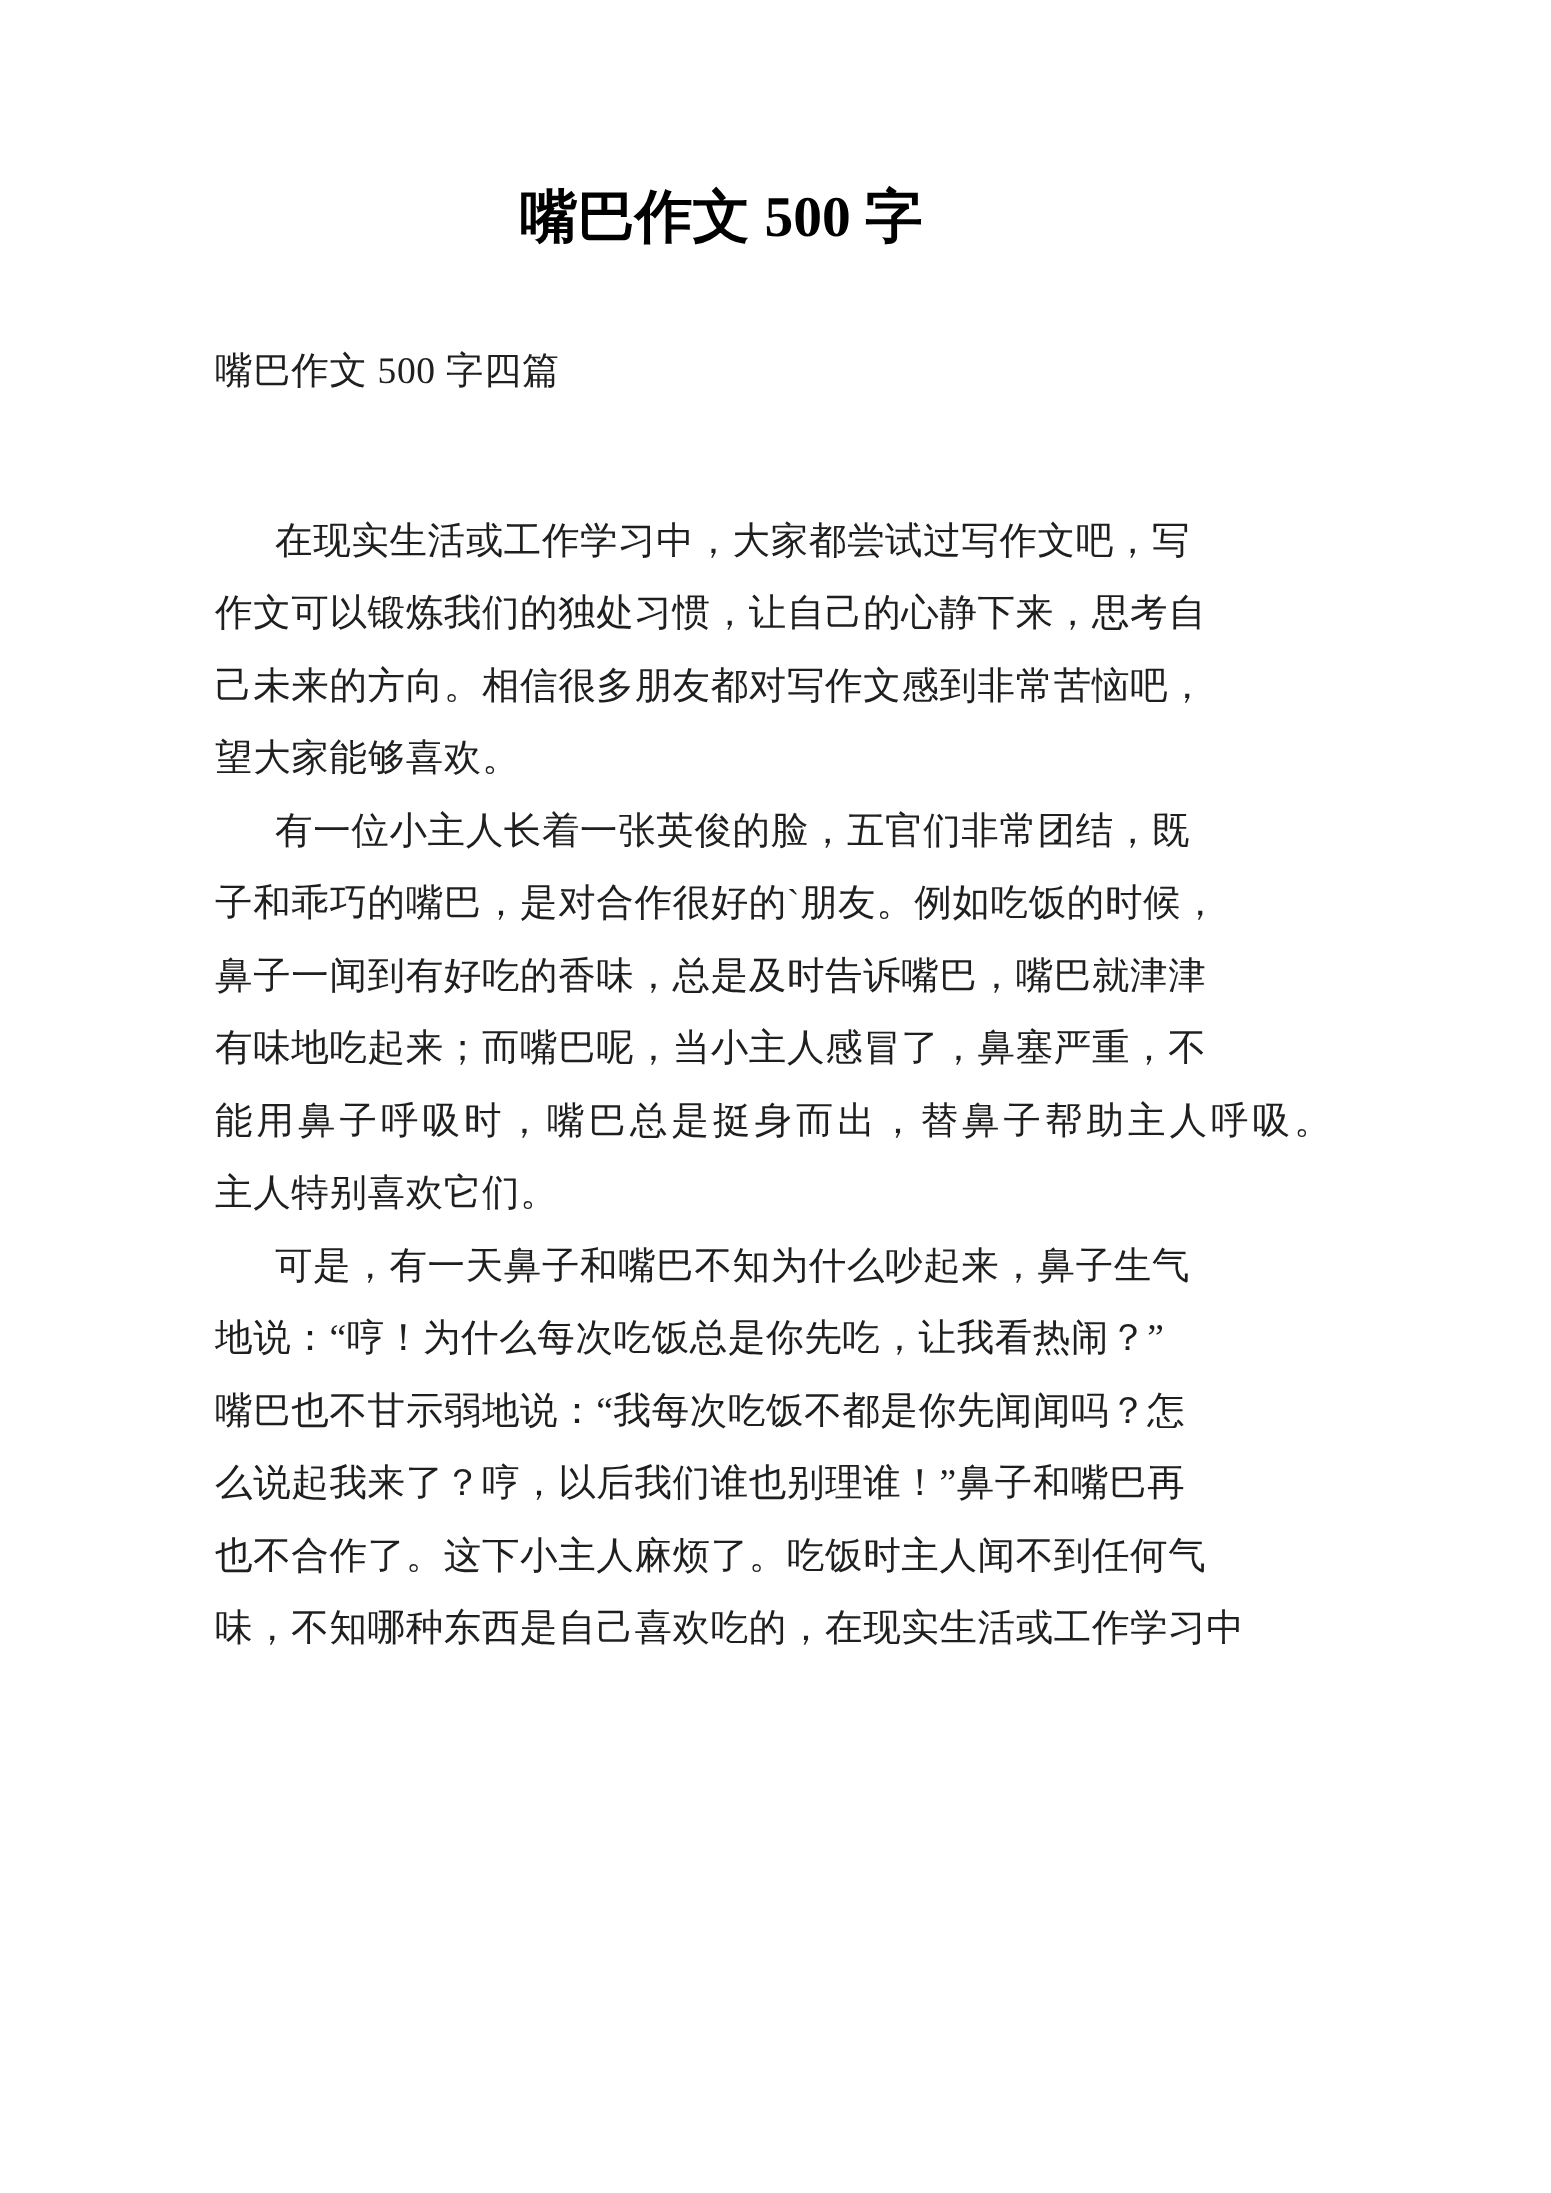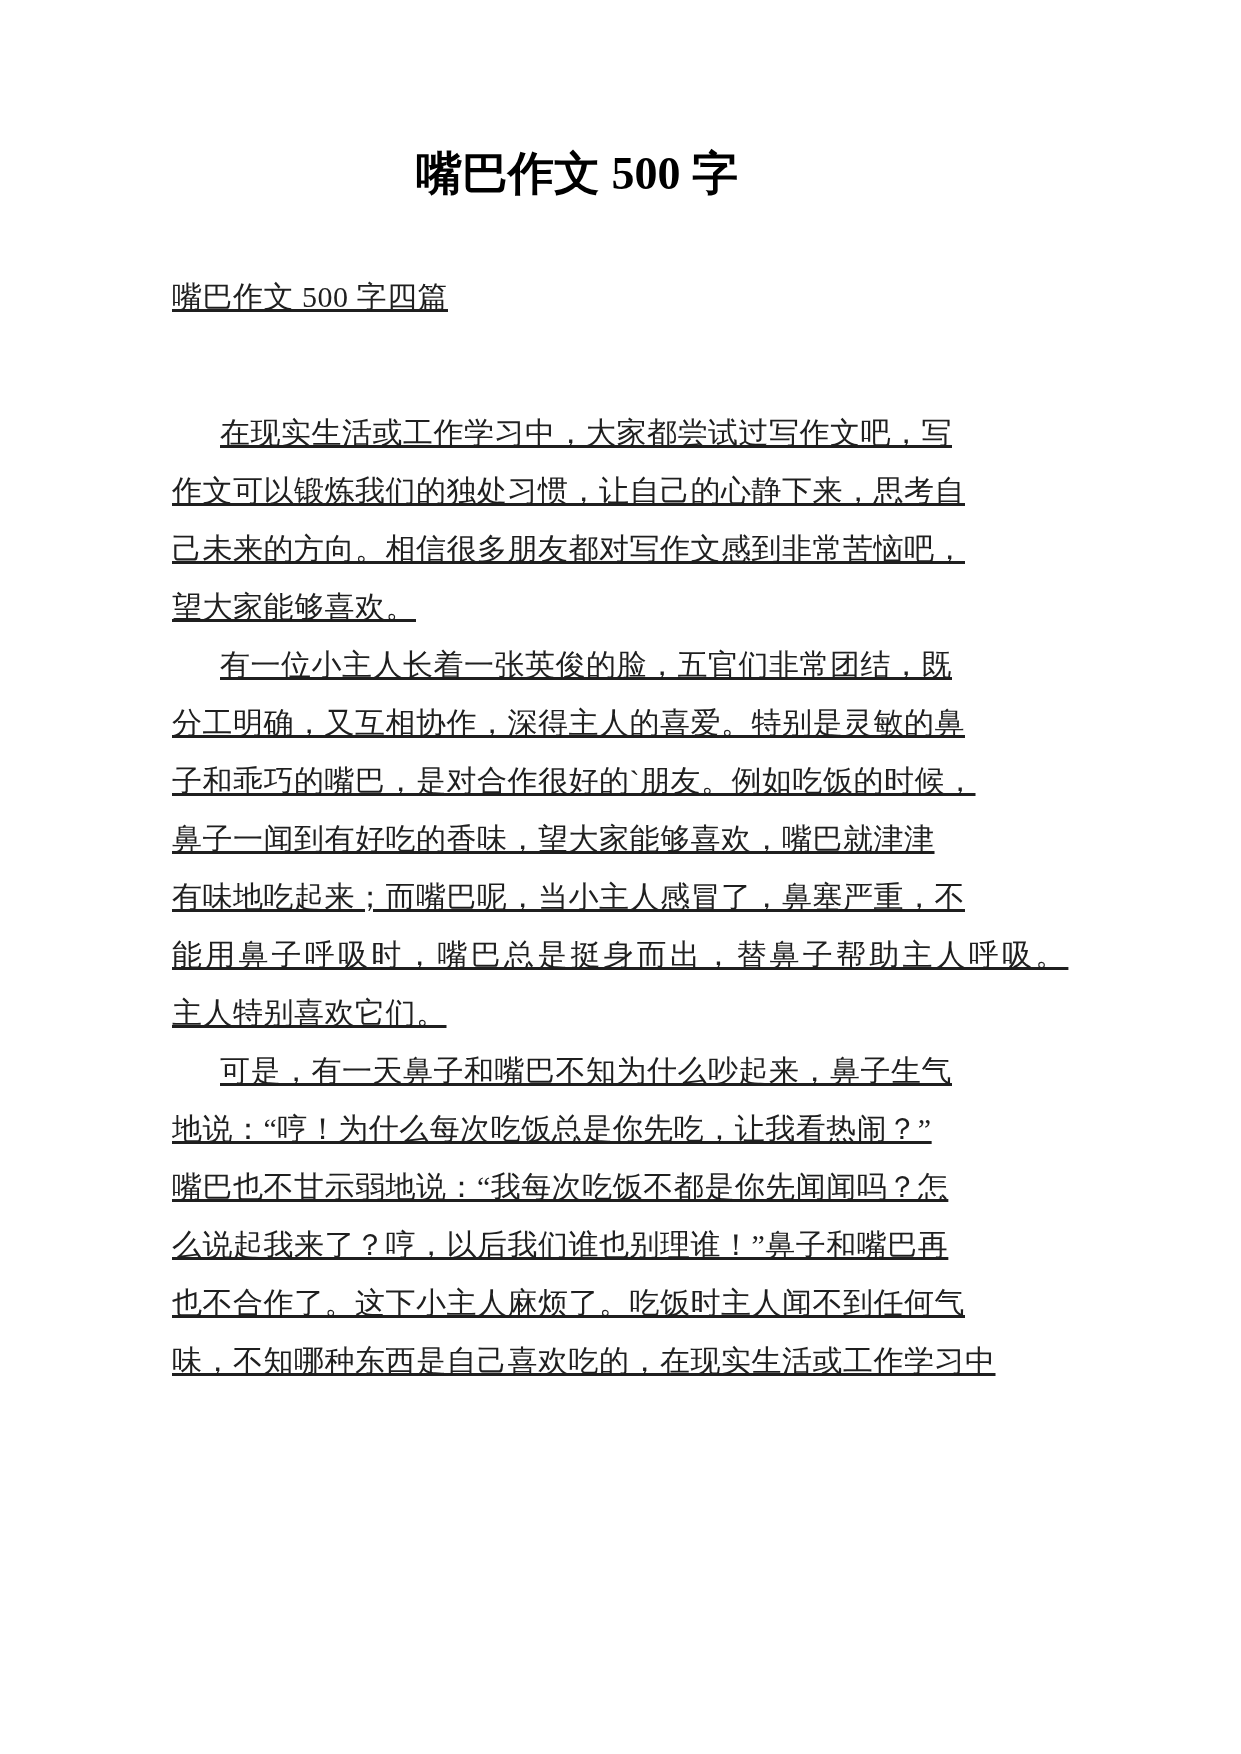--- a/index.html
+++ b/index.html
@@ -28,21 +28,20 @@
   }
   .subtitle{
     margin-top:62px;
   }
   .line{
     font-size:30px;
     line-height:58px;
     height:58px;
     white-space:pre;
     letter-spacing:0.5px;
-    text-decoration:underline;
   }
   .indent{
     padding-left:48px;
   }
   .wide{
     letter-spacing:3.2px;
   }
   .spacer{
     height:78px;
   }
@@ -59,23 +58,22 @@
 
     <div class="spacer"></div>
 
     <div class="line indent">在现实生活或工作学习中，大家都尝试过写作文吧，写</div>
     <div class="line">作文可以锻炼我们的独处习惯，让自己的心静下来，思考自</div>
     <div class="line">己未来的方向。相信很多朋友都对写作文感到非常苦恼吧，</div>
     <div class="line">望大家能够喜欢。</div>
 
 
     <div class="line indent">有一位小主人长着一张英俊的脸，五官们非常团结，既</div>
-    <div class="line">分工明确，又互相协作，深得主人的喜爱。特别是灵敏的鼻</div>
     <div class="line">子和乖巧的嘴巴，是对合作很好的`朋友。例如吃饭的时候，</div>
-    <div class="line">鼻子一闻到有好吃的香味，望大家能够喜欢，嘴巴就津津</div>
+    <div class="line">鼻子一闻到有好吃的香味，总是及时告诉嘴巴，嘴巴就津津</div>
     <div class="line">有味地吃起来；而嘴巴呢，当小主人感冒了，鼻塞严重，不</div>
     <div class="line wide">能用鼻子呼吸时，嘴巴总是挺身而出，替鼻子帮助主人呼吸。</div>
     <div class="line">主人特别喜欢它们。</div>
 
     <div class="line indent">可是，有一天鼻子和嘴巴不知为什么吵起来，鼻子生气</div>
     <div class="line">地说：“哼！为什么每次吃饭总是你先吃，让我看热闹？”</div>
     <div class="line">嘴巴也不甘示弱地说：“我每次吃饭不都是你先闻闻吗？怎</div>
     <div class="line">么说起我来了？哼，以后我们谁也别理谁！”鼻子和嘴巴再</div>
     <div class="line">也不合作了。这下小主人麻烦了。吃饭时主人闻不到任何气</div>
     <div class="line">味，不知哪种东西是自己喜欢吃的，在现实生活或工作学习中</div>

